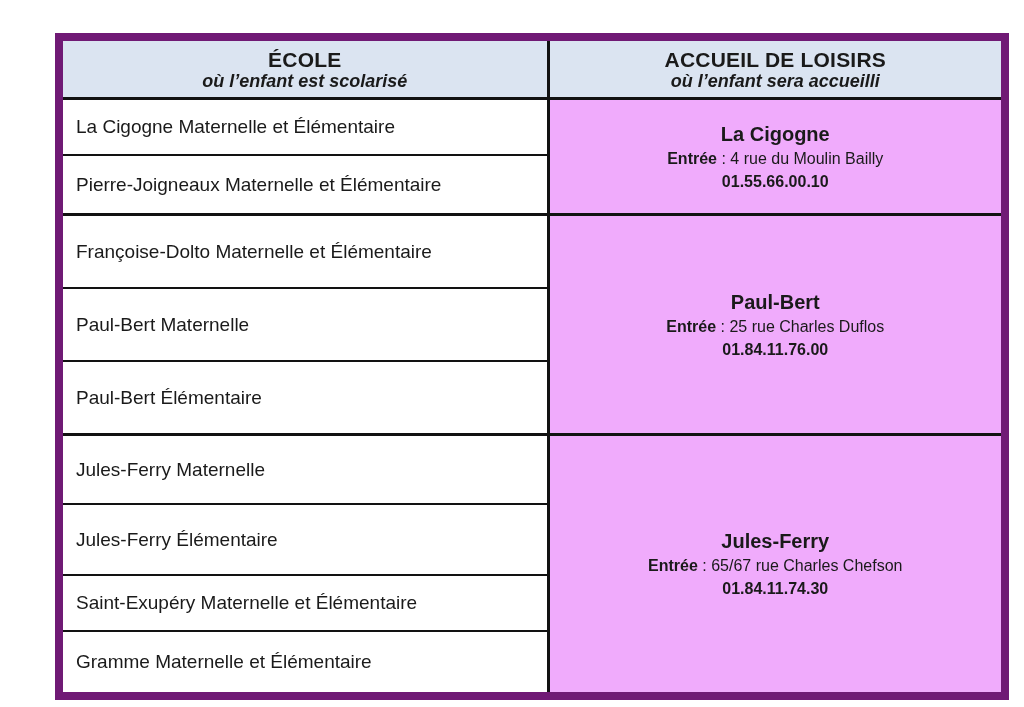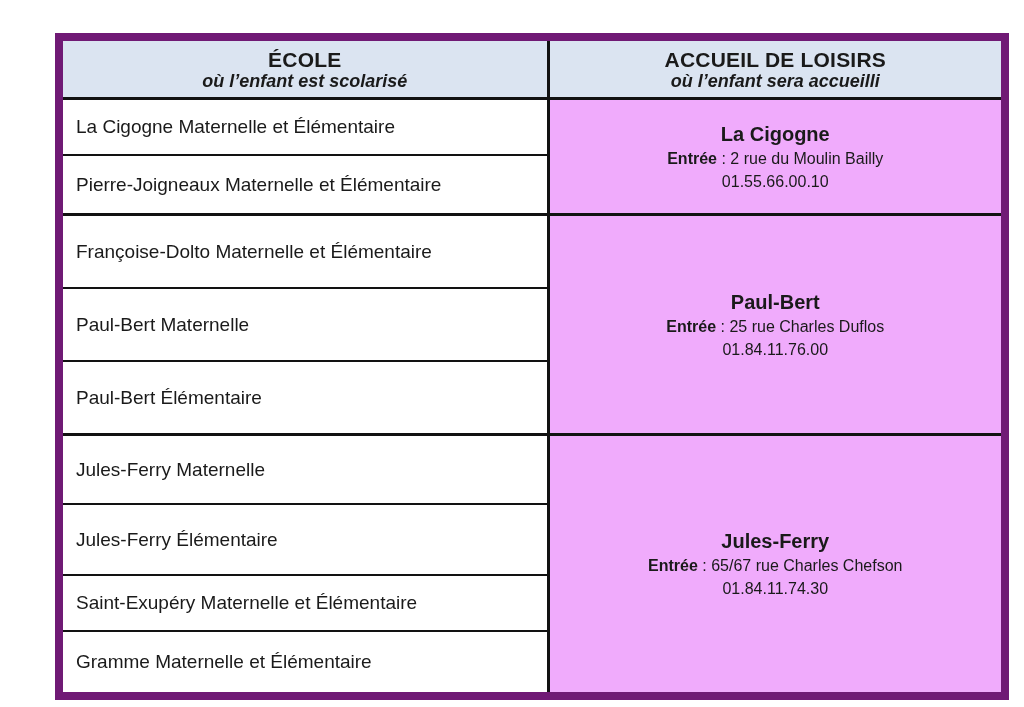--- a/index.html
+++ b/index.html
@@ -76,20 +76,21 @@
     line-height: 26px;
   }
   .c-entry {
     font-size: 16px;
     line-height: 23px;
   }
   .c-entry .b { font-weight: bold; }
   .c-phone {
     font-size: 16px;
     line-height: 23px;
+    font-weight: bold;
   }
 
   
   .h-r1 { height: 54px; }
   .h-r2 { height: 57px; }
   .h-r3 { height: 71px; }
   .h-r4 { height: 71px; }
   .h-r5 { height: 71px; }
   .h-r6 { height: 67px; }
   .h-r7 { height: 69px; }
@@ -115,21 +116,21 @@
       <th class="hdr">
         <div class="hdr-title">ACCUEIL DE LOISIRS</div>
         <div class="hdr-sub">où l’enfant sera accueilli</div>
       </th>
     </tr>
 
     <tr>
       <td class="school h-r1">La Cigogne Maternelle et Élémentaire</td>
       <td class="center" rowspan="2">
         <div class="c-name">La Cigogne</div>
-        <div class="c-entry"><span class="b">Entrée</span> <span>: 2 rue du Moulin Bailly</span></div>
+        <div class="c-entry"><span class="b">Entrée</span> <span>: 4 rue du Moulin Bailly</span></div>
         <div class="c-phone">01.55.66.00.10</div>
       </td>
     </tr>
     <tr>
       <td class="school gend h-r2">Pierre-Joigneaux Maternelle et Élémentaire</td>
     </tr>
 
     <tr>
       <td class="school h-r3">Françoise-Dolto Maternelle et Élémentaire</td>
       <td class="center" rowspan="3">

